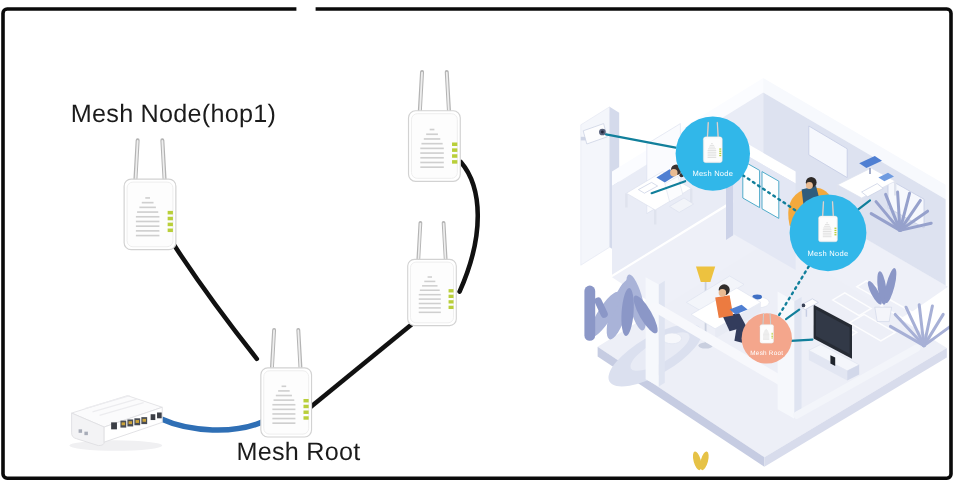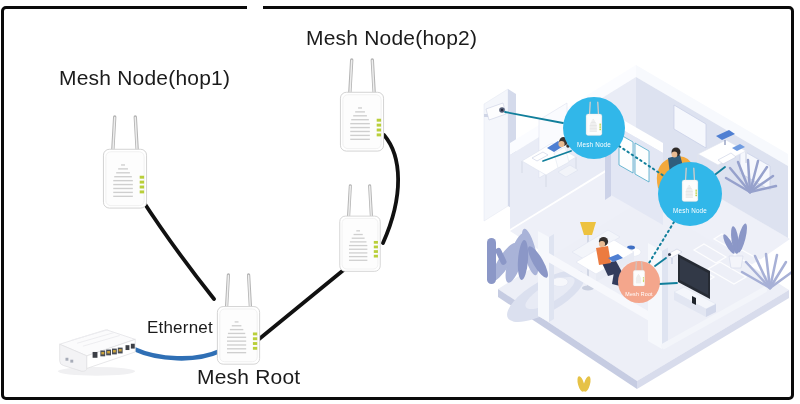--- a/index.html
+++ b/index.html
@@ -114,24 +114,22 @@
         <rect x="70" y="25.5" width="5" height="6" fill="#494d55"></rect>
           <rect x="71" y="27" width="3" height="2.5" fill="#caa23a"></rect>
         <rect x="78" y="23" width="4" height="5" fill="#3c3f46"></rect>
         <rect x="83.5" y="21.5" width="4" height="5" fill="#3c3f46"></rect>
         <rect x="16" y="36" width="3" height="3" fill="#a7acb8"></rect>
         <rect x="21" y="38" width="3" height="3" fill="#a7acb8"></rect>
       </g>
     </svg>
   </div>
 
-  <div class="label" style="left:59px;top:66px">Mesh Node(hop1)</div>
-  <div class="label" style="left:306px;top:26px">Mesh Node(hop2)</div>
+  <div class="label" style="left:59px;top:84px">Mesh Node(hop1)</div>
   <div class="label" style="left:197px;top:365px">Mesh Root</div>
-  <div class="label small" style="left:147px;top:318px">Ethernet</div>
 
   <svg id="house-svg" viewBox="480 50 322 354">
 
     <polygon points="512,231 642,151 792,239 662,329" fill="#eef0f8"></polygon>
     <polygon points="500,289 646,199 791,290 639,381" fill="#edeff7"></polygon>
     <polygon points="500,289 639,381 639,389 500,297" fill="#c6cce2"></polygon>
     <polygon points="639,381 791,290 791,298 639,389" fill="#d8dcec"></polygon>
 
     <ellipse cx="548" cy="296" rx="44" ry="16" fill="#dbe0ef" transform="rotate(-30 548 296)"></ellipse>
     <ellipse cx="552" cy="293" rx="28" ry="9" fill="#e8ebf5" transform="rotate(-30 552 293)"></ellipse>

